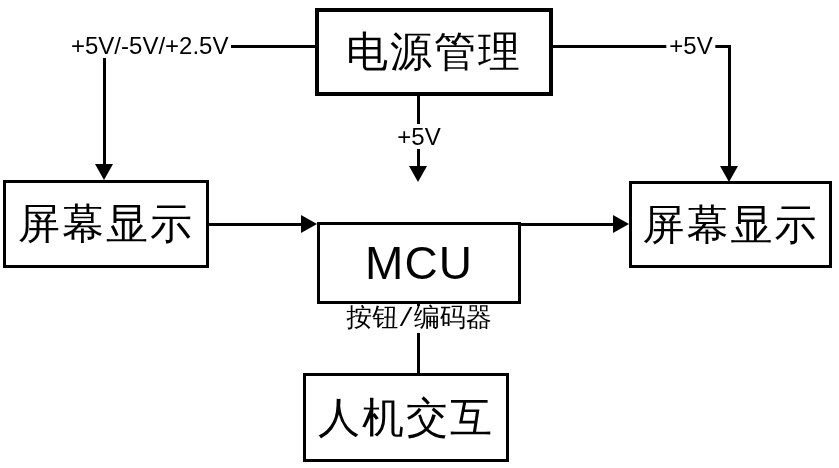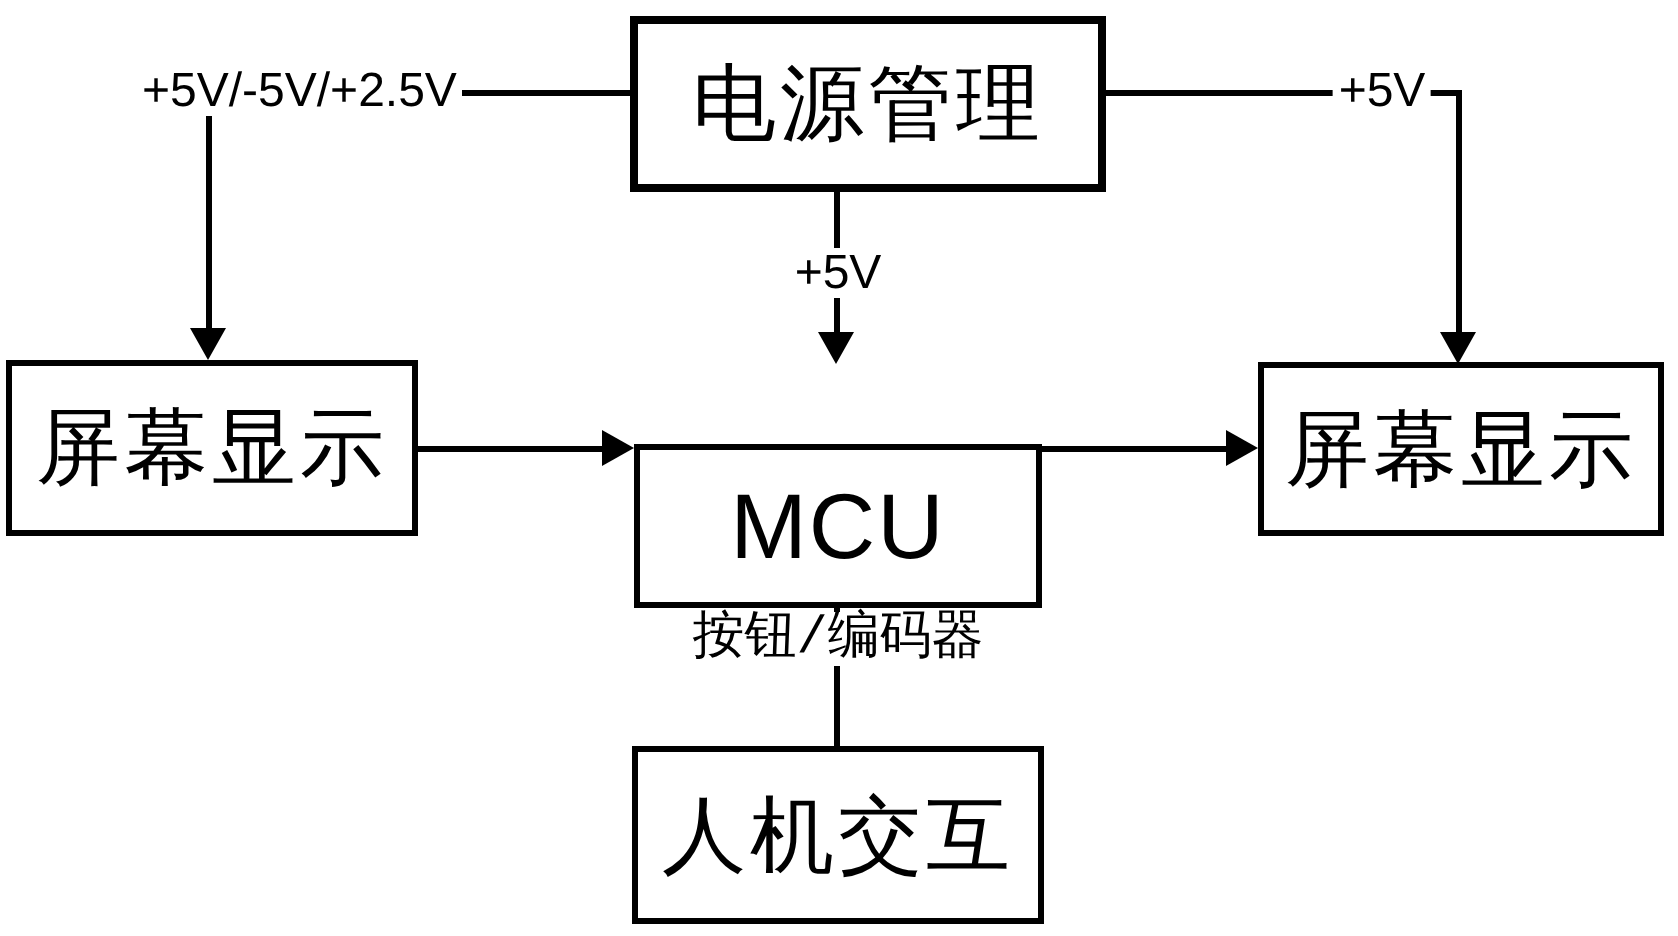--- a/index.html
+++ b/index.html
@@ -81,21 +81,21 @@
 <div class="canvas">
 
   <div class="box power" style="left:315px; top:8px; width:238px; height:88px;">电源管理</div>
 
   <div class="box" style="left:3px; top:180px; width:206px; height:88px;">屏幕显示</div>
 
   <div class="box" style="left:317px; top:182px; width:204px; height:82px; font-size:46px; letter-spacing:1px;margin-top:40px;">MCU</div>
 
   <div class="box" style="left:629px; top:181px; width:203px; height:87px;">屏幕显示</div>
 
-  <div class="box" style="left:316px; top:373px; width:206px; height:89px;">人机交互</div>
+  <div class="box" style="left:303px; top:373px; width:206px; height:89px;">人机交互</div>
 
   <div class="hline" style="left:216px; top:45px; width:101px;"></div>
   <div class="vline" style="left:103px; top:58px; height:108px;"></div>
   <div class="arr-down" style="left:95px; top:164px;"></div>
   <div class="lbl" style="left:68px; top:33px;">+5V/-5V/+2.5V</div>
 
   <div class="vline" style="left:417px; top:95px; height:73px;"></div>
   <div class="arr-down" style="left:409px; top:166px;"></div>
   <div class="lbl center" style="left:419px; top:124px;">+5V</div>
 

